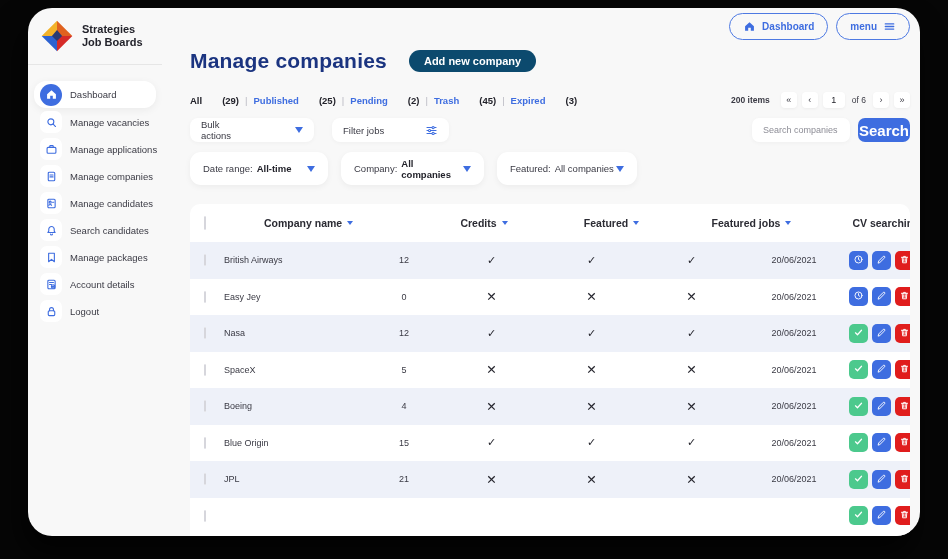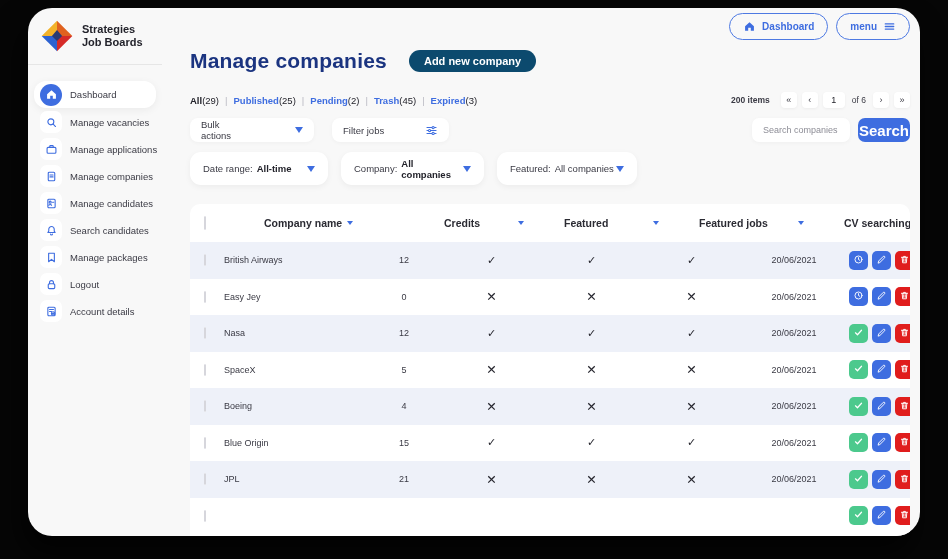--- a/index.html
+++ b/index.html
@@ -40,21 +40,21 @@
   .title-row { position:absolute; top:41px; left:28px; display:flex; align-items:center; gap:22px; }
   .page-title { font-size:21px; font-weight:700; color:#1b3480; letter-spacing:.2px; }
   .add-btn { height:22px; padding:0 15px; border:none; border-radius:12px; background:#0c4a6e;
     color:#fff; font-size:11px; font-weight:700; font-family:inherit; cursor:pointer; }
 
   .tabs-row { position:absolute; top:84px; left:28px; right:10px; display:flex;
     justify-content:space-between; align-items:center; }
   .tabs { font-size:9.5px; display:flex; align-items:center; }
   .tab { cursor:pointer; font-weight:700; color:#3e6de0; white-space:nowrap; }
   .tab.active { color:#23232b; }
-  .tab .tab-count { color:#23232b; font-weight:400; margin-left:0; }
+  .tab .tab-count { color:#23232b; font-weight:700; margin-left:20px; }
   .tab-sep { color:#b9b9c2; margin:0 6px; font-weight:400; }
 
   .pagination { display:flex; align-items:center; gap:5px; }
   .pag-items { font-size:8.5px; color:#3a3a44; font-weight:600; margin-right:6px; }
   .pag-btn { width:16px; height:16px; background:#fff; border:none; border-radius:4px;
     font-size:9px; color:#3a3a44; display:flex; align-items:center; justify-content:center;
     box-shadow:0 1px 3px rgba(0,0,0,.05); cursor:pointer; font-family:inherit; }
   .pag-page { width:22px; height:16px; background:#fff; border-radius:4px; font-size:9px;
     color:#23232b; display:flex; align-items:center; justify-content:center;
     box-shadow:0 1px 3px rgba(0,0,0,.05); }
@@ -88,21 +88,21 @@
     border-top:6px solid #3e6de0; }
   .sort-caret { width:0; height:0; border-left:3px solid transparent; border-right:3px solid transparent;
     border-top:4px solid #3e6de0; margin-left:5px; display:inline-block; }
 
   
   .table-card { position:absolute; top:196px; left:28px; right:10px; height:360px;
     background:#fff; border-radius:10px; overflow:hidden; }
   .tgrid { display:grid; grid-template-columns:34px 140px 80px 95px 105px 95px 110px 1fr;
     align-items:center; }
   .thead { height:38px; font-size:10.5px; font-weight:700; color:#2b2b33;gap:40px; }
-  .th { display:flex; align-items:center; justify-content:space-between; }
+  .th { display:flex; align-items:center; justify-content:center; }
   .th.left { justify-content:flex-start; }
   .trow { height:36.5px; font-size:9px; color:#3a3a44; }
   .trow:nth-child(odd) { background:#eef1f9; }
   .cell-c { text-align:center; }
   .cell-name { font-weight:500; }
   .glyph-yes { font-size:11px; color:#26262e; }
   .glyph-no { font-size:12.5px; color:#26262e; }
   .checkbox { width:12px; height:12px; border:1px solid #d6d6dc; border-radius:3px;
     background:#fff; margin-left:14px; cursor:pointer; }
   .actions { display:flex; justify-content:flex-end; gap:4px; padding-right:8px; }
@@ -192,37 +192,37 @@
        <span class="side-icon">
             <svg viewBox="0 0 20 20" fill="none" stroke="currentColor" stroke-width="1.7" stroke-linecap="round" stroke-linejoin="round">
               <path d="M5.6 3.5 h8.8 V16.5 L10 12.9 L5.6 16.5 Z"></path>
             </svg>
           </span>
        <span class="side-label">Manage packages</span>
      </div>
         <div class="side-item ">
        <span class="side-icon">
             <svg viewBox="0 0 20 20" fill="none" stroke="currentColor" stroke-width="1.7" stroke-linecap="round" stroke-linejoin="round">
-              <rect x="5" y="8.8" width="10" height="7.6" rx="1.6"></rect>
-              <path d="M7 8.8 V7 a3 3 0 0 1 6 0 v1.8"></path>
-            </svg>
-          </span>
-       <span class="side-label">Logout</span>
-     </div>
-        <div class="side-item ">
-       <span class="side-icon">
-            <svg viewBox="0 0 20 20" fill="none" stroke="currentColor" stroke-width="1.7" stroke-linecap="round" stroke-linejoin="round">
               <rect x="4.4" y="3.4" width="11.2" height="13.2" rx="1.6"></rect>
               <line x1="7" y1="7" x2="13" y2="7"></line>
               <line x1="7" y1="10" x2="10" y2="10"></line>
               <circle cx="12.4" cy="13" r="2.6" fill="#fff"></circle>
               <path d="M11.3 13 l0.9 0.9 1.6-1.8"></path>
             </svg>
           </span>
        <span class="side-label">Account details</span>
+     </div>
+        <div class="side-item ">
+       <span class="side-icon">
+            <svg viewBox="0 0 20 20" fill="none" stroke="currentColor" stroke-width="1.7" stroke-linecap="round" stroke-linejoin="round">
+              <rect x="5" y="8.8" width="10" height="7.6" rx="1.6"></rect>
+              <path d="M7 8.8 V7 a3 3 0 0 1 6 0 v1.8"></path>
+            </svg>
+          </span>
+       <span class="side-label">Logout</span>
      </div>
       </nav>
   </aside>
 
   <main class="main">
 
     <div class="topbar">
       <button class="pill">
         <svg viewBox="0 0 20 20">
           <path d="M3.2 9.6 L10 3.6 L16.8 9.6 V16.5 H12 V11.8 H8 V16.5 H3.2 Z" fill="currentColor"></path>

